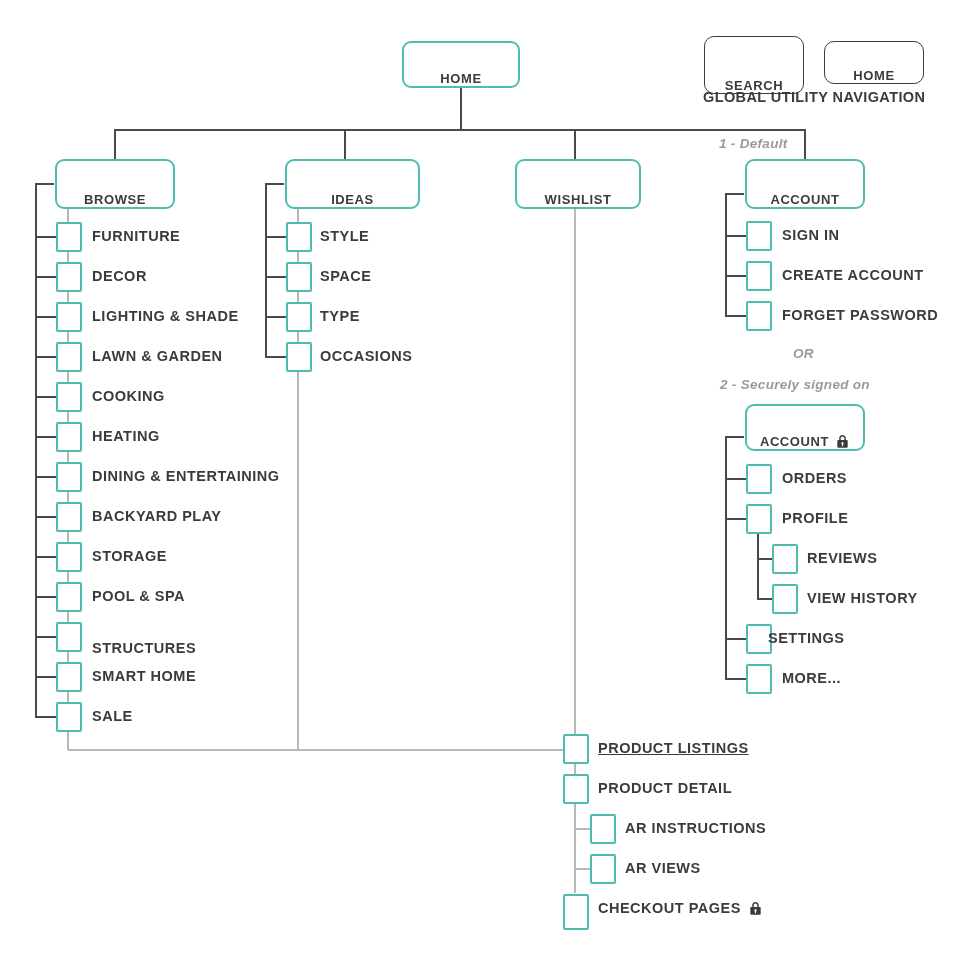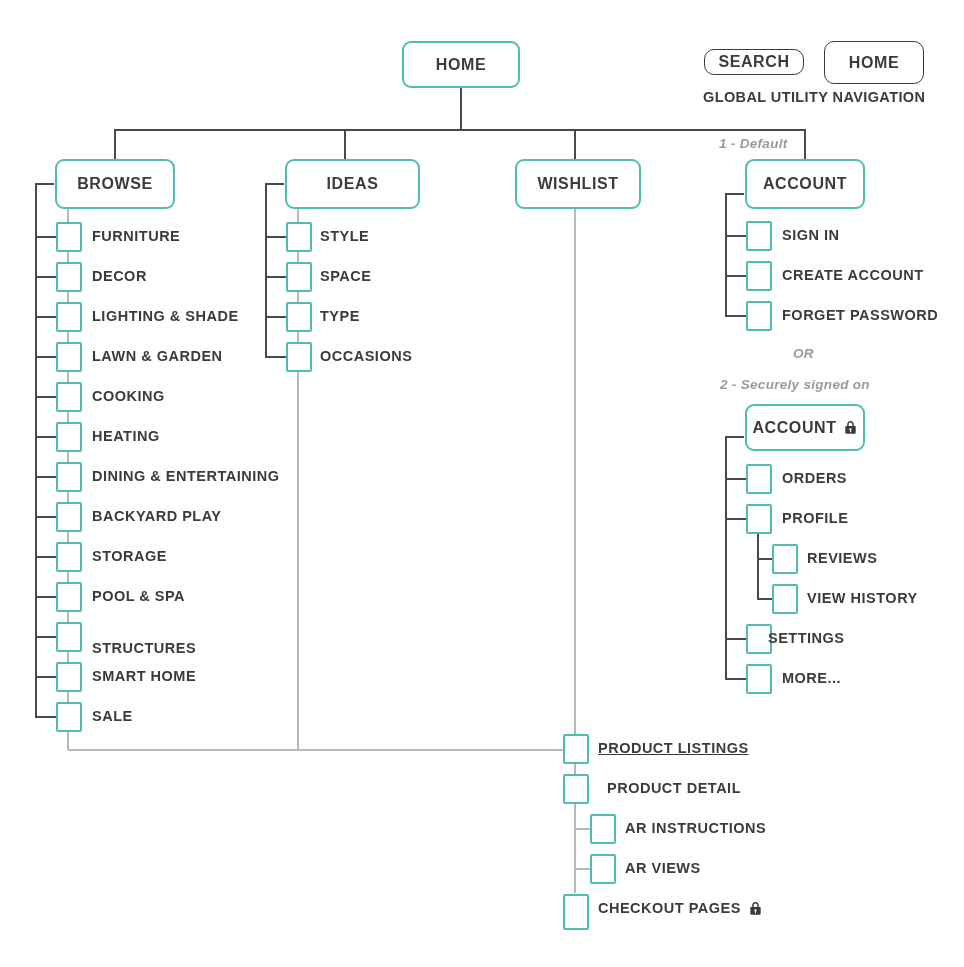--- a/index.html
+++ b/index.html
@@ -8,22 +8,22 @@
     font-family:"Liberation Sans","DejaVu Sans",sans-serif;
     -webkit-font-smoothing:antialiased;
   }
   #canvas{position:absolute;inset:0;width:964px;height:967px;}
   svg.lines{position:absolute;left:0;top:0;width:964px;height:967px;pointer-events:none;}
 
   
   .node{
     position:absolute;box-sizing:border-box;
     border:2px solid #4FBCAF;border-radius:9px;background:#fff;
-    display:flex;align-items:center;justify-content:center;
-    color:#3b3b3b;font-size:16px;font-weight:700;letter-spacing:.6px;
+    display:flex;align-items:flex-end;justify-content:center;
+    color:#3b3b3b;font-size:13px;font-weight:700;letter-spacing:.6px;
   }
   .node.util{border-color:#3c3c3c;border-width:1.6px;border-radius:10px;}
   .node .lbl{white-space:nowrap;}
 
   
   .sq{
     position:absolute;box-sizing:border-box;
     border:2px solid #4FBCAF;background:#fff;border-radius:2px;
   }
   .sq.stack::before{
@@ -149,21 +149,21 @@
       <path d="M575 804 L575 893"></path>
       <path d="M575 829 L590 829"></path>
       <path d="M575 869 L590 869"></path>
     </g>
   </svg>
 
   <div class="node" style="left:402px;top:41px;width:118px;height:47px;">
     <span class="lbl">HOME</span>
   </div>
 
-  <div class="node util" style="left:704px;top:49px;width:100px;height:26px;">
+  <div class="node util" style="left:704px;top:36px;width:100px;height:58px;">
     <span class="lbl">SEARCH</span>
   </div>
   <div class="node util" style="left:824px;top:41px;width:100px;height:43px;">
     <span class="lbl">HOME</span>
   </div>
   <div class="caption" style="left:703px;top:89px;">GLOBAL UTILITY NAVIGATION</div>
 
   <div class="node" style="left:55px;top:159px;width:120px;height:50px;">
     <span class="lbl">BROWSE</span>
   </div>
@@ -320,21 +320,21 @@
   <div class="item-lbl" style="left:782px;top:670px;">
       <span>MORE...</span>
     </div>
 
   <div class="sq" style="left:563px;top:734px;width:26px;height:30px;"></div>
   <div class="item-lbl" style="left:598px;top:740px;text-decoration:underline;">
       <span>PRODUCT LISTINGS</span>
     </div>
 
   <div class="sq" style="left:563px;top:774px;width:26px;height:30px;"></div>
-  <div class="item-lbl" style="left:598px;top:780px;margin-left:9px;">
+  <div class="item-lbl" style="left:598px;top:780px;">
       <span>PRODUCT DETAIL</span>
     </div>
 
   <div class="sq" style="left:590px;top:814px;width:26px;height:30px;"></div>
   <div class="item-lbl" style="left:625px;top:820px;">
       <span>AR INSTRUCTIONS</span>
     </div>
 
   <div class="sq" style="left:590px;top:854px;width:26px;height:30px;"></div>
   <div class="item-lbl" style="left:625px;top:860px;">

